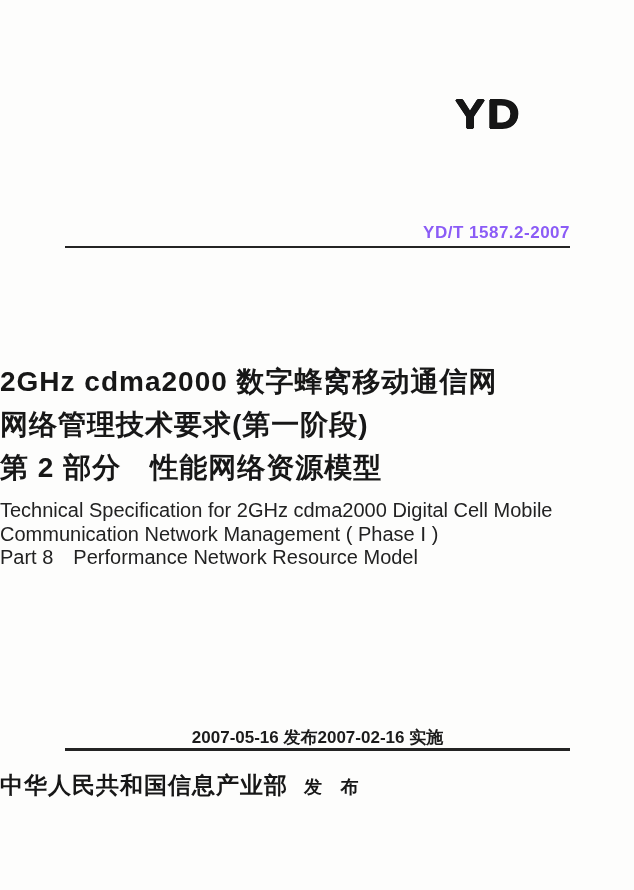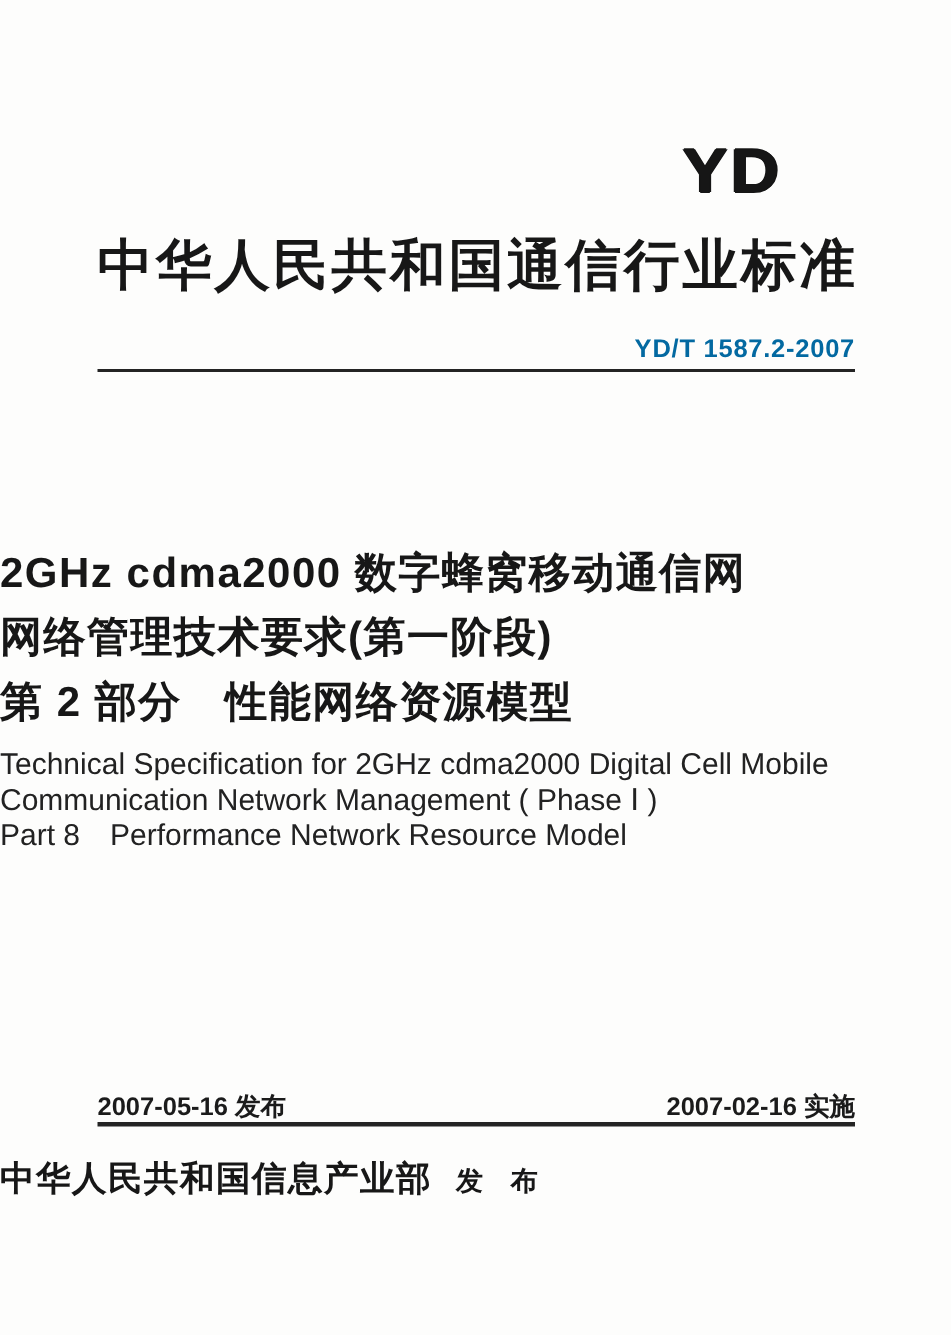--- a/index.html
+++ b/index.html
@@ -48,21 +48,21 @@
   
   .std-number {
     position: absolute;
     top: 223px;
     left: 65px;
     width: 505px;
     text-align: right;
     font-size: 17px;
     font-weight: bold;
     letter-spacing: 0.5px;
-    color: #0369a1;
+    color: #8b5cf6;
   }
   .rule {
     position: absolute;
     left: 65px;
     width: 505px;
     background: #242424;
   }
   .rule-top {
     top: 246px;
     height: 2px;
@@ -97,21 +97,21 @@
     white-space: pre;
     color: #222222;
   }
   
   .dates-row {
     position: absolute;
     top: 726px;
     left: 65px;
     width: 505px;
     display: flex;
-    justify-content: space-between;
+    justify-content: center;
     font-size: 17px;
     font-weight: bold;
     color: #1b1b1b;
   }
   
   .footer-line {
     position: absolute;
     top: 770px;
     left: 0;
     width: 634px;
@@ -133,21 +133,20 @@
     white-space: pre;
   }
 </style>
 </head>
 <body>
 
 <div class="page">
 
   <div class="yd-logo">YD</div>
 
-  <div class="header-title">中华人民共和国通信行业标准</div>
 
   <div class="std-number">YD/T 1587.2-2007</div>
 
   <div class="rule rule-top"></div>
 
   <div class="title-block">
     <div class="title-zh-line">2GHz cdma2000 数字蜂窝移动通信网</div>
     <div class="title-zh-line">网络管理技术要求(第一阶段)</div>
     <div class="title-zh-line">第 2 部分　性能网络资源模型</div>
 

